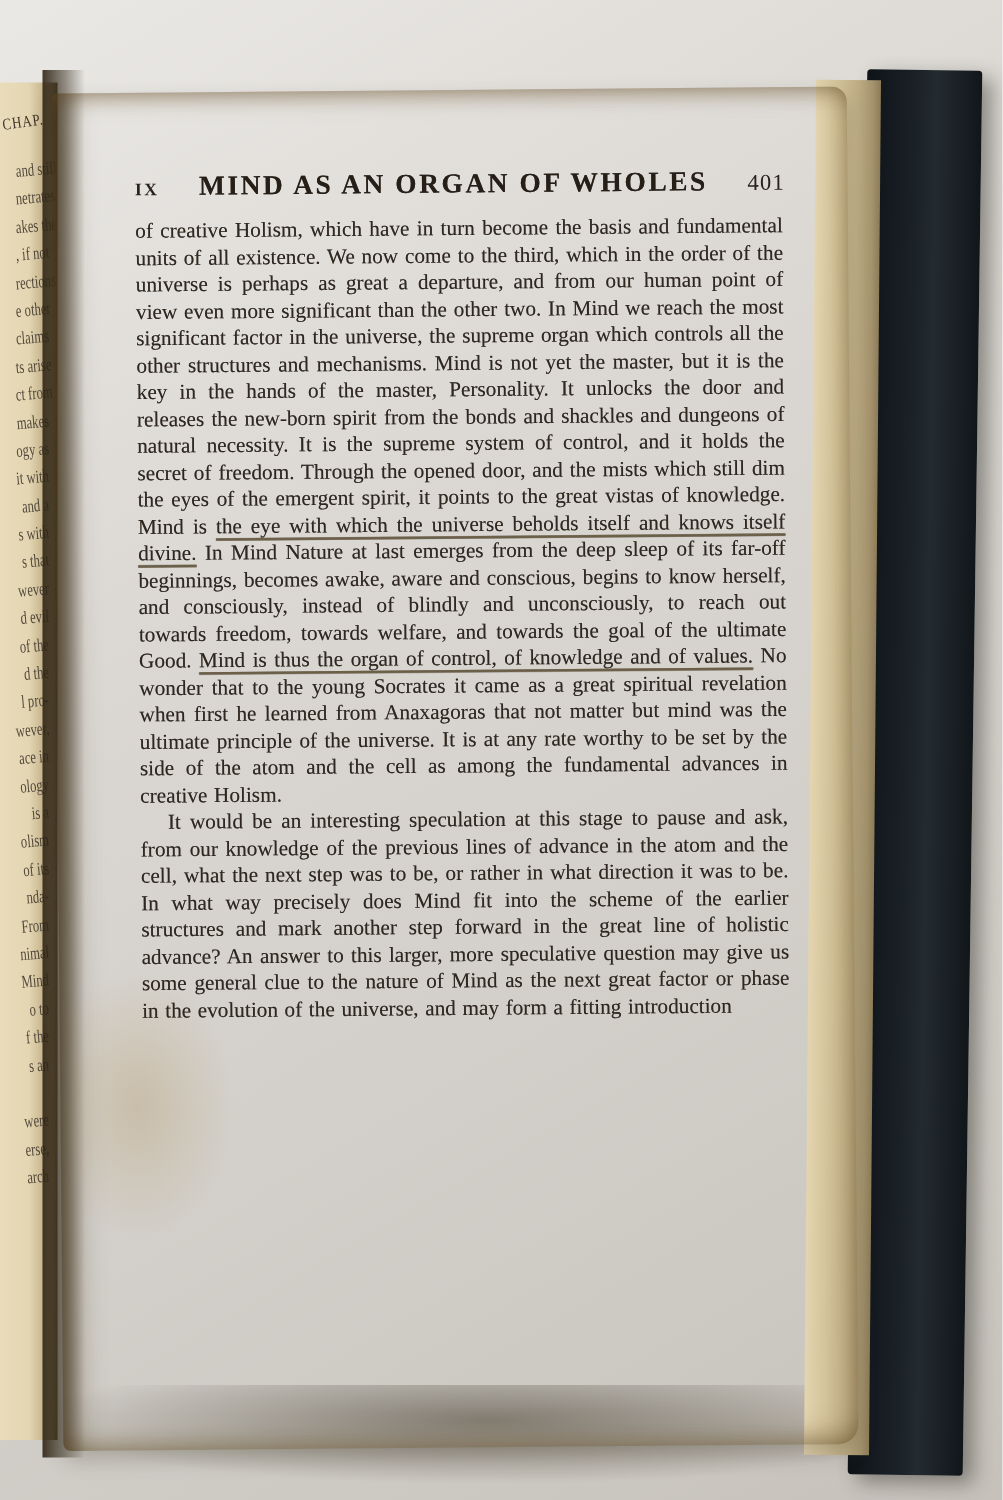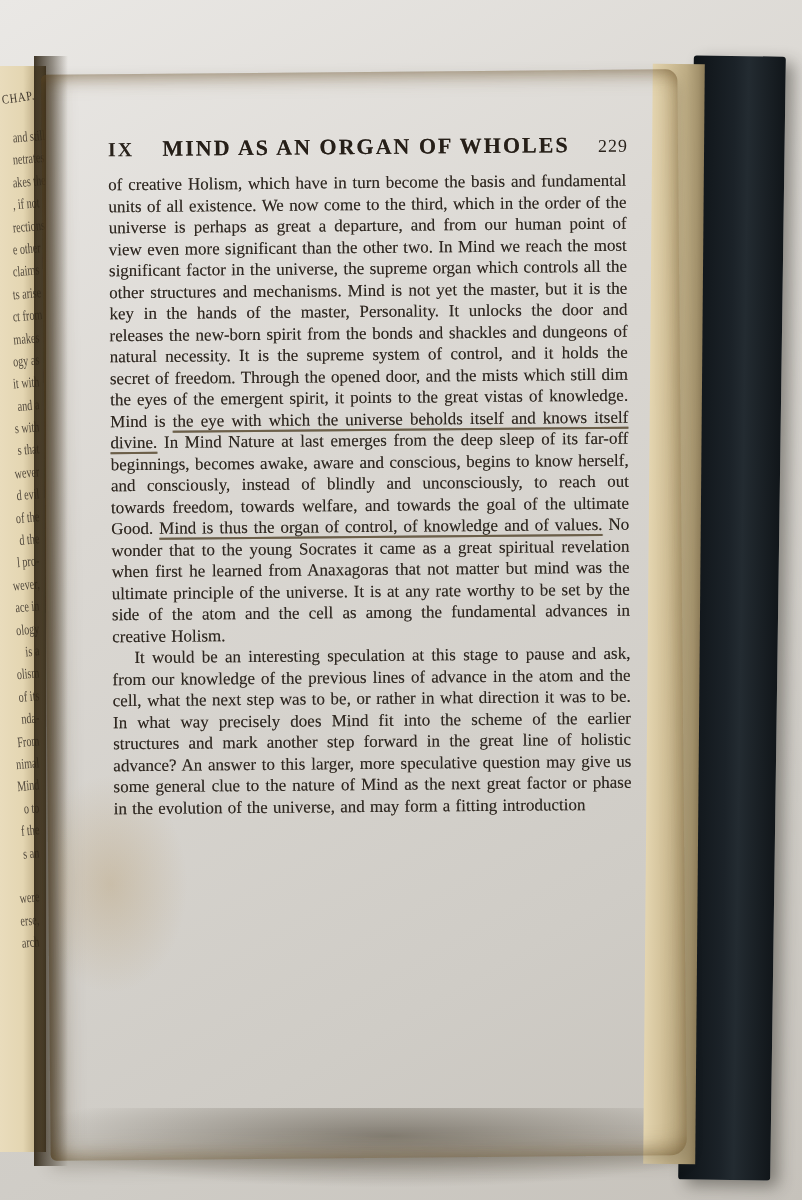--- a/index.html
+++ b/index.html
@@ -68,21 +68,21 @@
       0 8px 16px rgba(70,62,48,0.25);
   }
   .page-stain {
     position:absolute; left:10px; top:700px; width:130px; height:220px;
     background: radial-gradient(ellipse at 40% 50%, rgba(172,138,80,0.28), rgba(172,138,80,0) 70%);
   }
   .page-header {
     position:absolute; left:66px; top:62px; width:520px;
     display:flex; align-items:baseline; color:#29221b;
   }
-  .chapter-numeral { font-size:20px; letter-spacing:2px; font-weight:bold; }
+  .chapter-numeral { font-size:14px; letter-spacing:2px; font-weight:bold; }
   .running-title {
     flex:1; text-align:center; font-weight:bold; font-size:22px;
     letter-spacing:2px; color:#261f18;
     text-shadow: 0 0 0.5px rgba(38,31,24,0.7);
   }
   .page-number { font-size:18px; letter-spacing:1px; }
   .page-body {
     position:absolute; left:66px; top:100px; width:518px;
     font-size:17px; line-height:21.5px; text-align:justify;
     color:#2f2821; text-shadow: 0 0 0.4px rgba(47,40,33,0.55);
@@ -153,21 +153,21 @@
   </div>
 
   <div class="spine-shadow"></div>
 
   <div class="book-page">
     <div class="page-stain"></div>
 
     <div class="page-header">
       <span class="chapter-numeral">IX</span>
       <span class="running-title">MIND AS AN ORGAN OF WHOLES</span>
-      <span class="page-number">229</span>
+      <span class="page-number">401</span>
     </div>
 
     <div class="page-body">
         <p class="para"><span>of creative Holism, which have in turn become the basis and fundamental units of all existence. We now come to the third, which in the order of the universe is perhaps as great a departure, and from our human point of view even more significant than the other two. In Mind we reach the most significant factor in the universe, the supreme organ which controls all the other structures and mechanisms. Mind is not yet the master, but it is the key in the hands of the master, Personality. It unlocks the door and releases the new-born spirit from the bonds and shackles and dungeons of natural necessity. It is the supreme system of control, and it holds the secret of freedom. Through the opened door, and the mists which still dim the eyes of the emergent spirit, it points to the great vistas of knowledge. Mind is </span><span class="pencil-underline">the eye with which the universe beholds itself and knows itself divine.</span><span> In Mind Nature at last emerges from the deep sleep of its far-off beginnings, becomes awake, aware and conscious, begins to know herself, and consciously, instead of blindly and unconsciously, to reach out towards freedom, towards welfare, and towards the goal of the ultimate Good. </span><span class="pencil-underline">Mind is thus the organ of control, of knowledge and of values.</span><span> No wonder that to the young Socrates it came as a great spiritual revelation when first he learned from Anaxagoras that not matter but mind was the ultimate principle of the universe. It is at any rate worthy to be set by the side of the atom and the cell as among the fundamental advances in creative Holism.</span></p>
         <p class="para indent"><span>It would be an interesting speculation at this stage to pause and ask, from our knowledge of the previous lines of advance in the atom and the cell, what the next step was to be, or rather in what direction it was to be. In what way precisely does Mind fit into the scheme of the earlier structures and mark another step forward in the great line of holistic advance? An answer to this larger, more speculative question may give us some general clue to the nature of Mind as the next great factor or phase in the evolution of the universe, and may form a fitting introduction</span></p>
       </div>
   </div>
 
 </div>
 

